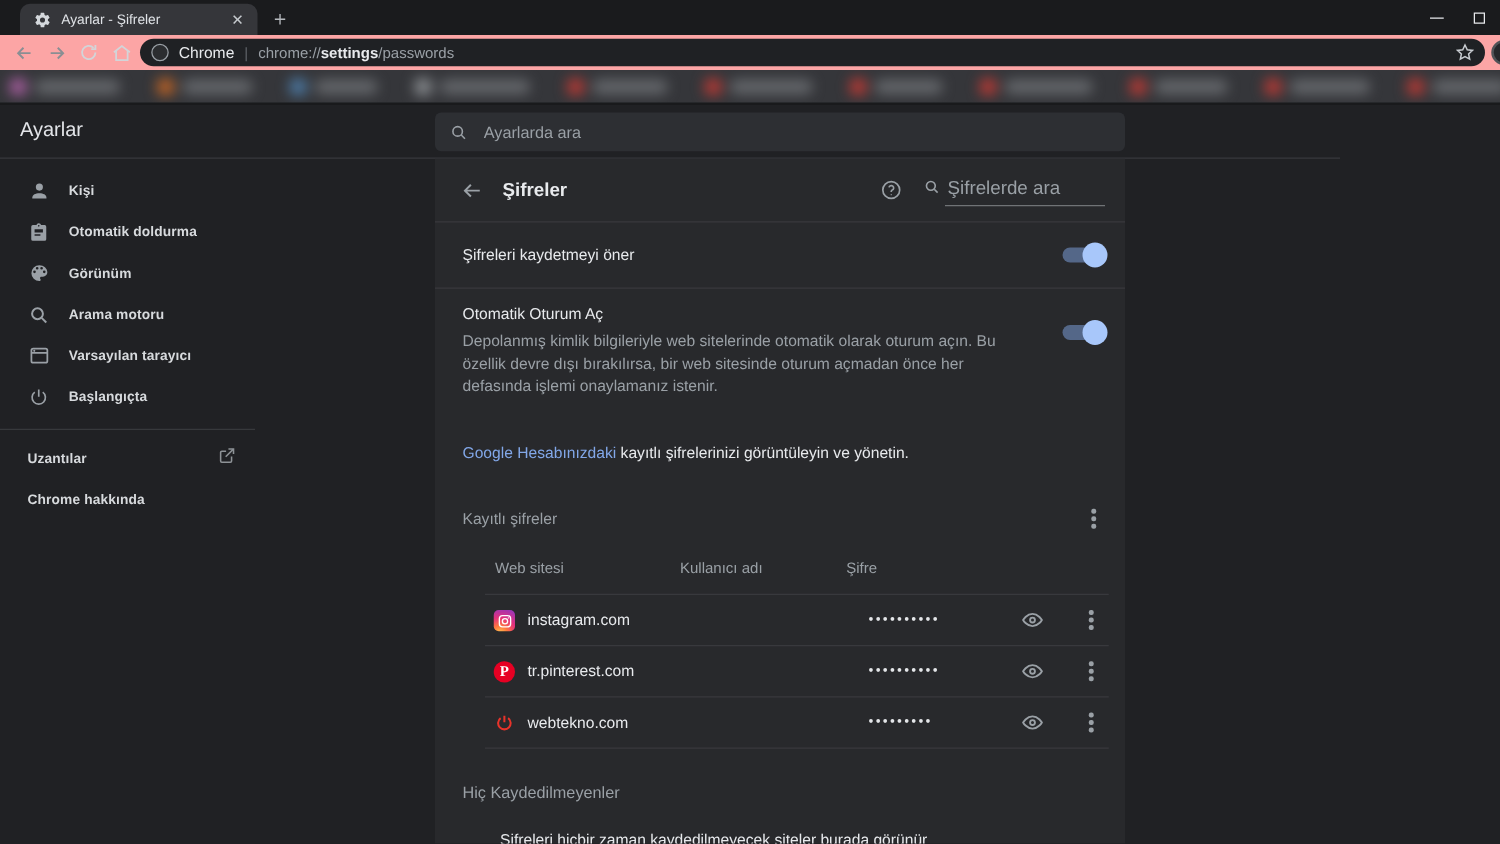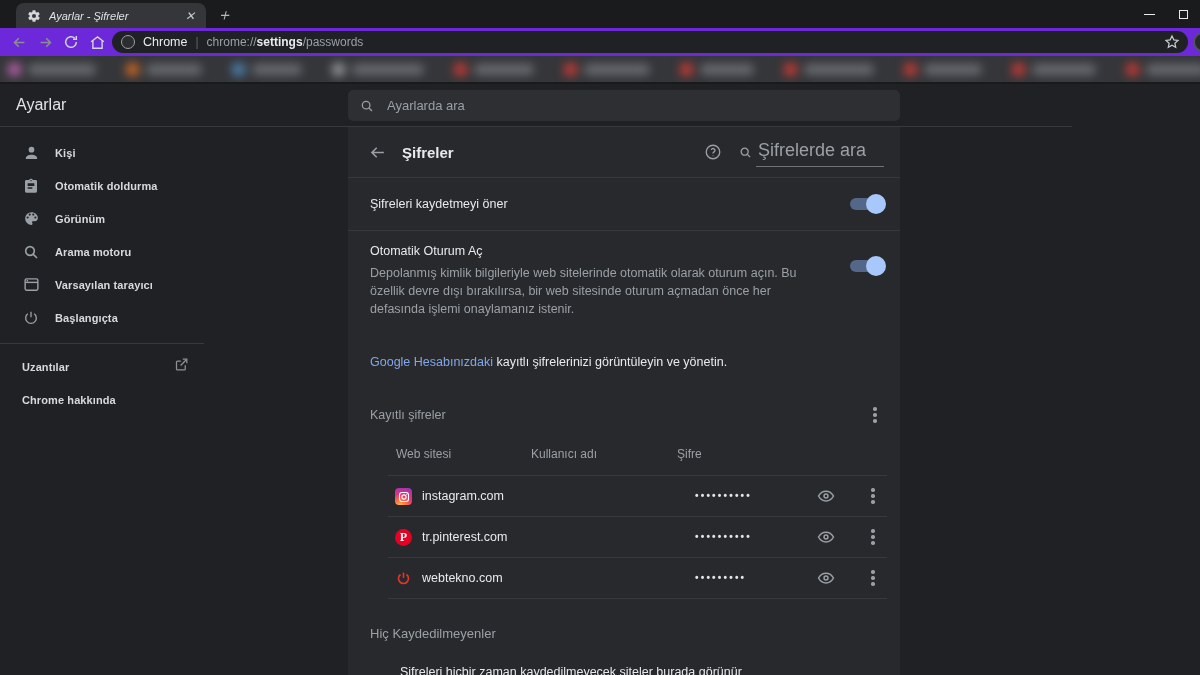--- a/index.html
+++ b/index.html
@@ -1,35 +1,35 @@
 <!DOCTYPE html>
 <html><head>
 <meta charset="utf-8">
 <style>
   * { margin:0; padding:0; box-sizing:border-box; }
   html,body { width:1200px; height:675px; overflow:hidden; background:#202124; }
   body { font-family:"Liberation Sans", sans-serif; -webkit-font-smoothing:antialiased; }
   #app { position:relative; width:1200px; height:675px; background:#202124; overflow:hidden; }
 
   
-  .titlebar { position:absolute; left:0; top:0; width:1200px; height:28px; background:#1a1b1d;font-style:italic; }
+  .titlebar { position:absolute; left:0; top:0; width:1200px; height:28px; background:#1a1b1d; }
   .tab { position:absolute; left:16px; top:3px; width:190px; height:25px; background:#35363a;
          border-radius:8px 8px 0 0; display:flex; align-items:center; padding:0 8px 0 11px; }
   .tab-title { flex:1; font-size:11px; color:#dfe2e6; margin-left:8px; white-space:nowrap; overflow:hidden; }
   .tab-close { width:16px; height:16px; display:flex; align-items:center; justify-content:center;
                color:#c6cace; font-size:12px; line-height:1; border-radius:8px; }
   .newtab-btn { position:absolute; left:212px; top:5px; width:24px; height:20px; color:#b4b8bc;
                 font-size:16px; display:flex; align-items:center; justify-content:center; font-weight:400; }
   .win-controls { position:absolute; right:0; top:0; height:28px; display:flex; }
   .win-btn { width:34px; height:28px; display:flex; align-items:center; justify-content:center; color:#e8eaed; }
   .win-min-glyph { width:11px; height:1px; background:#e8eaed; display:block; }
   .win-max-glyph { width:9px; height:9px; border:1px solid #e8eaed; display:block; }
 
   
-  .toolbar { position:absolute; left:0; top:28px; width:1200px; height:28px; background:#6d28d9; }
+  .toolbar { position:absolute; left:0; top:28px; width:1200px; height:28px; background:#fca5a5; }
   .nav-icon { position:absolute; top:5px; width:18px; height:18px; display:flex; align-items:center; justify-content:center; }
   .omnibox { position:absolute; left:112px; top:3px; width:1076px; height:22px; background:#1f2124;
              border-radius:11px; display:flex; align-items:center; padding:0 8px 0 9px; }
   .omni-badge { width:14px; height:14px; border:1.5px solid #9aa0a6; border-radius:50%;
                 background:#2b2d30; flex:0 0 auto; }
   .omni-product { color:#e8eaed; font-size:12.5px; margin-left:8px; }
   .omni-sep { color:#5f6368; font-size:12px; margin:0 8px; }
   .omni-dim { color:#9aa0a6; font-size:12px; }
   .omni-strong { color:#e8eaed; font-size:12px; font-weight:700; }
   .omni-spacer { flex:1; }
@@ -70,21 +70,21 @@
   
   .card { position:absolute; left:348px; top:43px; width:552px; height:548px; background:#28292c; }
   .card-header { height:50px; display:flex; align-items:center; padding:0 16px 0 12px; }
   .back-btn { width:34px; height:34px; display:flex; align-items:center; justify-content:center; color:#9aa0a6; border-radius:50%; }
   .card-title { margin-left:8px; font-size:15px; font-weight:700; color:#e8eaed; }
   .card-header .spacer { flex:1; }
   .help-btn { width:20px; height:20px; color:#9aa0a6; display:flex; align-items:center; justify-content:center; margin-right:16px; }
   .mini-search { display:flex; align-items:flex-end; }
   .mini-search .ms-icon { color:#9aa0a6; margin:0 4px 4px 0; }
   .mini-search input { background:transparent; border:none; border-bottom:1px solid #6f7control275; outline:none;
-                       border-bottom:1px solid #707376; width:128px; color:#0ea5e9; font-size:18px; padding:2px 0 5px 2px;
+                       border-bottom:1px solid #707376; width:128px; color:#0ea5e9; font-size:15px; padding:2px 0 5px 2px;
                        font-family:"Liberation Sans",sans-serif; }
   .mini-search input::placeholder { color:#9aa0a6; }
 
   .hdiv { border-top:1px solid #38393d; }
   .hdiv-inset { border-top:1px solid #38393d; margin-left:40px; margin-right:13px; }
 
   .toggle-row { height:52px; display:flex; align-items:center; padding:0 16px 0 22px; }
   .toggle-row .tr-label { flex:1; font-size:12.5px; color:#e8eaed; }
 
   .toggle { position:relative; width:34px; height:14px; flex:0 0 auto; }
@@ -100,21 +100,21 @@
   .account-line a { color:#82a7e8; text-decoration:none; }
 
   .section-head { position:relative; margin-top:26px; padding:0 16px 0 22px; height:20px; display:flex; align-items:center; }
   .section-head .sh-label { flex:1; font-size:12.5px; color:#9aa0a6; }
   .more-btn { width:18px; height:20px; color:#9aa0a6; display:flex; align-items:center; justify-content:center; }
   .dots3 { display:flex; flex-direction:column; gap:2.5px; }
   .dots3 i { width:3.5px; height:3.5px; border-radius:50%; background:#9aa0a6; display:block; }
 
   .cols-row { position:relative; height:36px; margin-top:14px; }
   .col-h { position:absolute; top:8px; font-size:12px; color:#9aa0a6; }
-  .col-site { left:48px; } .col-user { left:183px; } .col-pass { left:329px; }
+  .col-site { left:48px; } .col-user { left:196px; } .col-pass { left:329px; }
 
   .pw-row { position:relative; height:40px; }
   .favicon { position:absolute; left:47px; top:12px; width:17px; height:17px; }
   .pw-site { position:absolute; left:74px; top:13px; font-size:12.5px; color:#e8eaed; }
   .pw-dots { position:absolute; left:347px; top:14px; font-size:10px; font-weight:700; letter-spacing:2.2px; color:#e4e6e9; }
   .eye-btn { position:absolute; left:468px; top:11px; width:20px; height:18px; color:#9aa0a6; }
   .row-more { position:absolute; left:516px; top:10px; }
 
   .ig-icon { border-radius:4px; background:radial-gradient(circle at 28% 115%, #ffd558 0%, #ff7a3d 28%, #e4317b 58%, #9b36b7 92%);
              display:flex; align-items:center; justify-content:center; }

